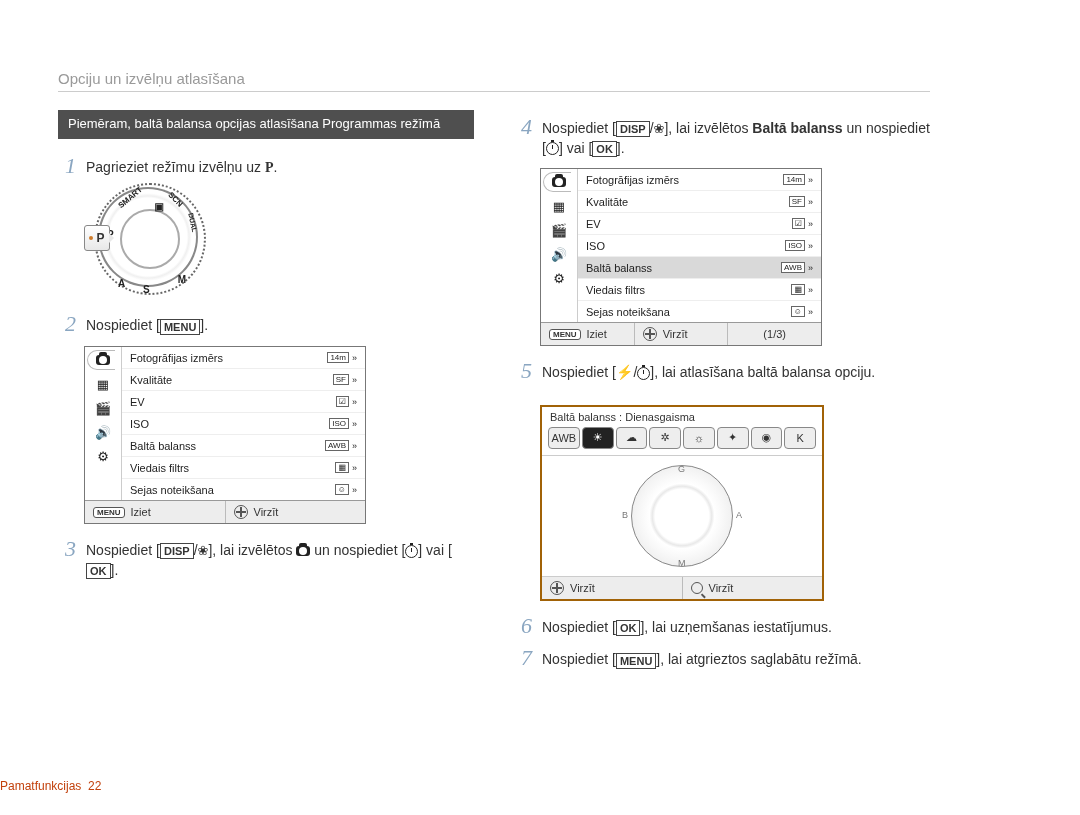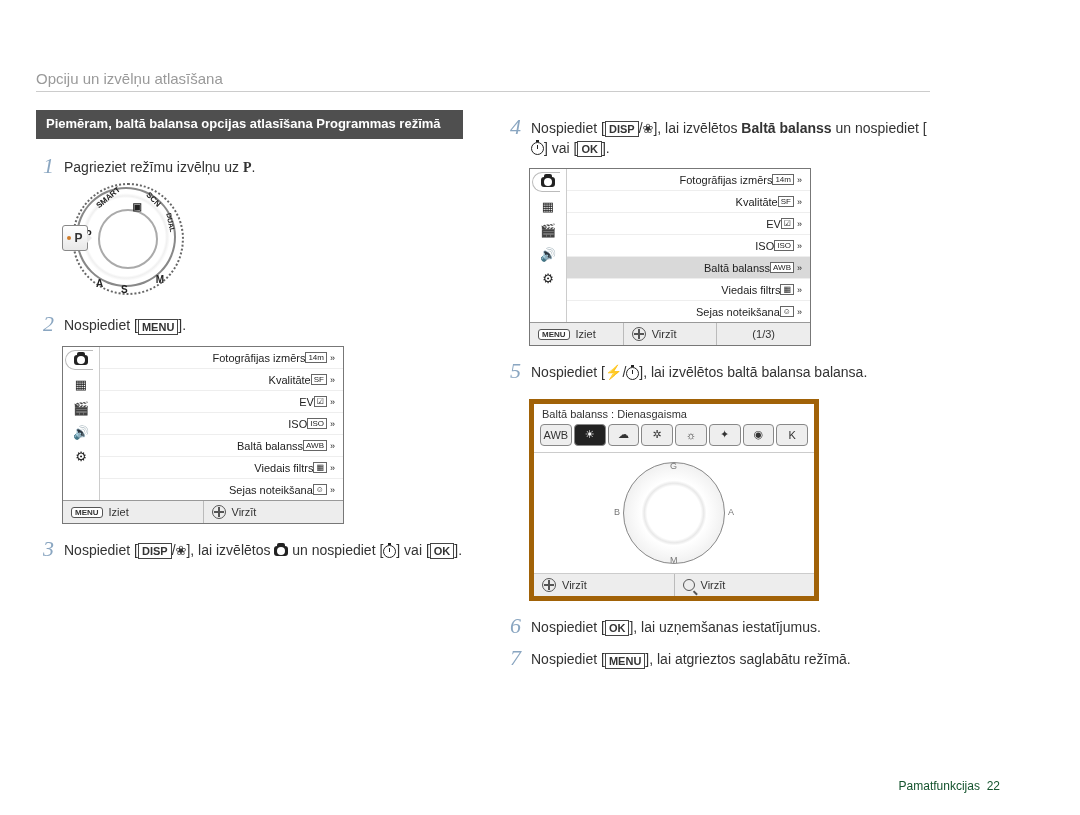--- a/index.html
+++ b/index.html
@@ -1,20 +1,20 @@
 <!DOCTYPE html>
 <html><head>
 <meta charset="utf-8">
 <style>
   html,body{margin:0;padding:0;background:#fff;font-family:Arial,Helvetica,sans-serif;color:#333}
-  .page{width:1000px;height:815px;position:relative;box-sizing:border-box;padding:70px 70px 0 36px}
+  .page{width:1000px;height:815px;position:relative;box-sizing:border-box;padding:70px 70px 0 58px}
   .header{color:#9a9a9a;font-size:15px;border-bottom:1px solid #ccc;padding-bottom:4px;margin-bottom:18px}
   .cols{display:flex;gap:40px}
   .col{flex:1;min-width:0}
-  .banner{background:#4f4f4f;color:#fff;font-size:13px;font-weight:bold;padding:6px 10px;margin-bottom:16px;line-height:1.3}
+  .banner{background:#4f4f4f;color:#fff;font-size:13px;font-weight:normal;padding:6px 10px;margin-bottom:16px;line-height:1.3}
   .step{display:flex;align-items:flex-start;gap:10px;margin:6px 0 10px 0;font-size:14px;line-height:1.4}
   .stepnum{color:#8aa6c1;font-size:22px;font-style:italic;font-family:'Times New Roman',serif;width:18px;text-align:right;flex:0 0 18px;line-height:1}
   .steptxt{flex:1;padding-top:3px}
   b{font-weight:bold}
   .boxed{display:inline-block;border:1px solid #444;padding:0 3px;font-size:11px;font-weight:bold;line-height:14px;vertical-align:middle;font-family:Arial,sans-serif}
   .iconP{font-weight:bold;font-family:'Times New Roman',serif}
   .camIcon{display:inline-block;width:14px;height:10px;background:#222;border-radius:3px;position:relative;vertical-align:middle}
   .camIcon::before{content:'';position:absolute;top:-3px;left:3px;width:8px;height:3px;background:#222;border-radius:2px 2px 0 0}
   .camIcon::after{content:'';position:absolute;top:1px;left:3px;width:8px;height:8px;border-radius:50%;background:#fff}
   .timerIcon{display:inline-block;width:11px;height:11px;border:1.5px solid #222;border-radius:50%;position:relative;vertical-align:middle}
@@ -50,54 +50,54 @@
 
   
   .lcd{width:280px;border:1px solid #777;background:#fff;margin:6px 0 14px 26px;font-size:11px}
   .lcdBody{display:flex}
   .lcdSide{width:36px;background:#fff;border-right:1px solid #ccc;display:flex;flex-direction:column;align-items:center;padding:4px 0;gap:6px;position:relative}
   .lcdSide .si{width:20px;height:18px;display:flex;align-items:center;justify-content:center;font-size:13px;color:#222}
   .lcdSide .si.sel{position:relative}
   .lcdSide .si.sel::before{content:'';position:absolute;left:-6px;right:-2px;top:-1px;bottom:-1px;border:1px solid #bbb;border-right:none;border-radius:14px 0 0 14px;background:#fff}
   .lcdSide .si.sel::after{content:'';position:absolute;z-index:-1}
   .lcdList{flex:1}
-  .lcdRow{display:flex;justify-content:flex-end;align-items:center;height:21px;padding:0 8px;border-bottom:1px solid #eee}
+  .lcdRow{display:flex;justify-content:space-between;align-items:center;height:21px;padding:0 8px;border-bottom:1px solid #eee}
   .lcdRow:last-child{border-bottom:none}
   .lcdRow.sel{background:#d9d9d9}
   .lcdRow .rn{color:#222}
   .lcdRow .rv{font-size:10px;display:flex;align-items:center;gap:3px;color:#222}
   .chev{font-size:9px;color:#222}
   .valBox{border:1px solid #666;padding:0 2px;font-size:8px;background:#fff}
   .lcdFoot{display:flex;border-top:1px solid #999;height:22px;background:#ededed}
   .lcdFoot>div{flex:1;display:flex;align-items:center;gap:6px;padding:0 8px;font-size:11px;color:#333}
   .lcdFoot>div:first-child{border-right:1px solid #bbb}
   .menuBadge{border:1px solid #555;border-radius:3px;font-size:8px;padding:0 3px;background:#fff;font-weight:bold}
   .padIcon{display:inline-block;width:12px;height:12px;border:1px solid #555;border-radius:50%;position:relative}
   .padIcon::before{content:'';position:absolute;left:5px;top:1px;width:2px;height:10px;background:#555}
   .padIcon::after{content:'';position:absolute;top:5px;left:1px;height:2px;width:10px;background:#555}
   .footExtra{flex:0 0 36px;font-size:9px;color:#666;justify-content:center;border-left:1px solid #bbb}
 
   
-  .wbScreen{width:280px;border:5px solid #a16207;background:#fff;margin:16px 0 14px 26px;font-size:11px}
+  .wbScreen{width:280px;border:2px solid #a16207;background:#fff;margin:22px 0 14px 26px;font-size:11px}
   .wbTitle{padding:4px 8px 2px 8px;font-size:11px}
   .wbStrip{display:flex;gap:2px;padding:2px 6px 6px 6px}
   .wbChip{flex:1;height:20px;border:1px solid #888;border-radius:4px;background:#eee;display:flex;align-items:center;justify-content:center;font-size:11px}
   .wbChip.sel{background:#222;color:#fff}
   .wbDialArea{height:120px;display:flex;align-items:center;justify-content:center;position:relative;border-top:1px solid #ccc;border-bottom:1px solid #ccc}
   .wbCircle{width:100px;height:100px;border-radius:50%;border:1px solid #888;
     background:radial-gradient(circle at 50% 50%,#fff 38%,#e9e9e9 42%,#fff 46%,#e0e0e0 100%);
     position:relative}
   .wbCircle .lab{position:absolute;font-size:9px;color:#777}
   .wbFoot{display:flex;height:22px;background:#ededed}
   .wbFoot>div{flex:1;display:flex;align-items:center;gap:6px;padding:0 8px;font-size:11px;color:#333}
   .wbFoot>div:first-child{border-right:1px solid #bbb}
   .magIcon{display:inline-block;width:10px;height:10px;border:1.5px solid #555;border-radius:50%;position:relative}
   .magIcon::after{content:'';position:absolute;right:-4px;bottom:-4px;width:5px;height:1.5px;background:#555;transform:rotate(45deg)}
 
-  .footer{position:absolute;bottom:22px;left:0;right:0;text-align:right;font-size:12px;color:#14532d}
+  .footer{position:absolute;bottom:22px;left:0;right:0;text-align:left;font-size:12px;color:#c2410c}
 </style>
 </head>
 <body>
 
 <div class="page">
   <div class="header">Opciju un izvēlņu atlasīšana</div>
 
   <div class="cols">
 
     <div class="col">
@@ -299,21 +299,21 @@
               <span class="padIcon"></span>
               <span>Virzīt</span>
             </div>
           <div class="footExtra">(1/3)</div>
         </div>
       </div>
 
       <div class="step">
         <div class="stepnum">5</div>
         <div class="steptxt">
-          <span>Nospiediet [</span><span class="flashIcon">⚡</span><span>/</span><span class="timerIcon"></span><span>], lai izvēlētos baltā balansa balansa.</span>
+          <span>Nospiediet [</span><span class="flashIcon">⚡</span><span>/</span><span class="timerIcon"></span><span>], lai atlasīšana baltā balansa opciju.</span>
         </div>
       </div>
 
       <div class="wbScreen">
         <div class="wbTitle">Baltā balanss : Dienasgaisma</div>
         <div class="wbStrip" id="wbStrip">
             <div class="wbChip">AWB</div>
             <div class="wbChip sel">☀</div>
             <div class="wbChip">☁</div>
             <div class="wbChip">✲</div>

